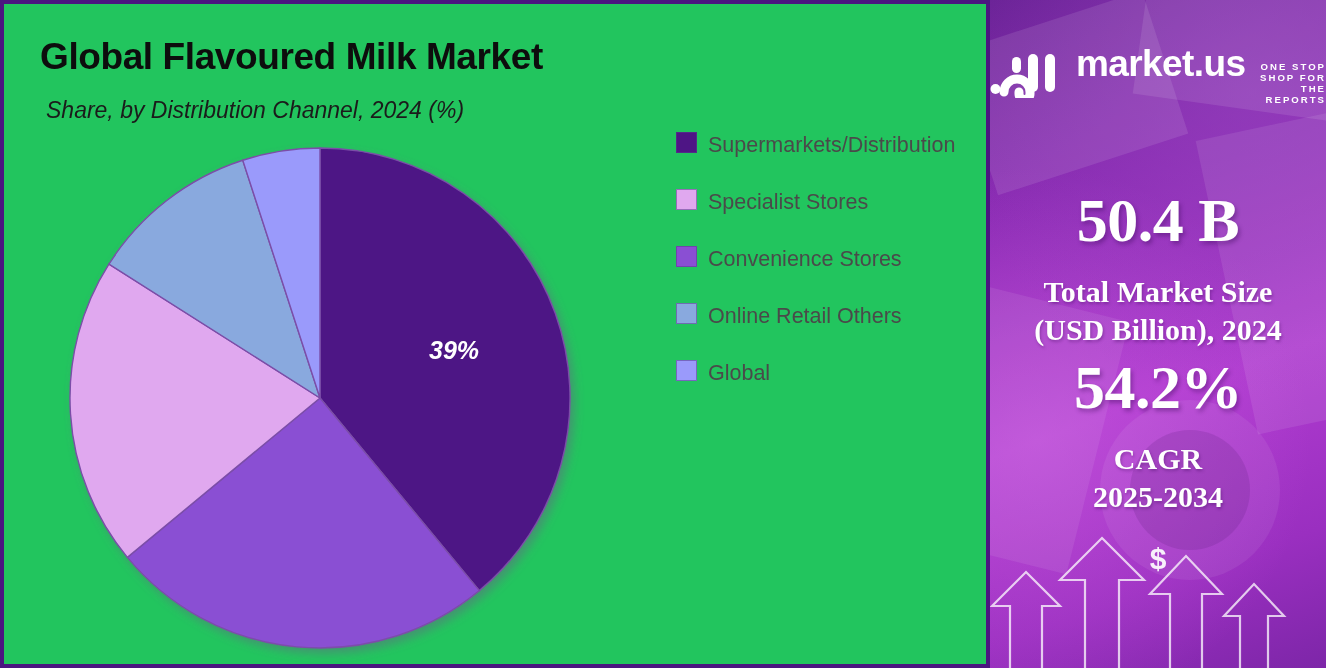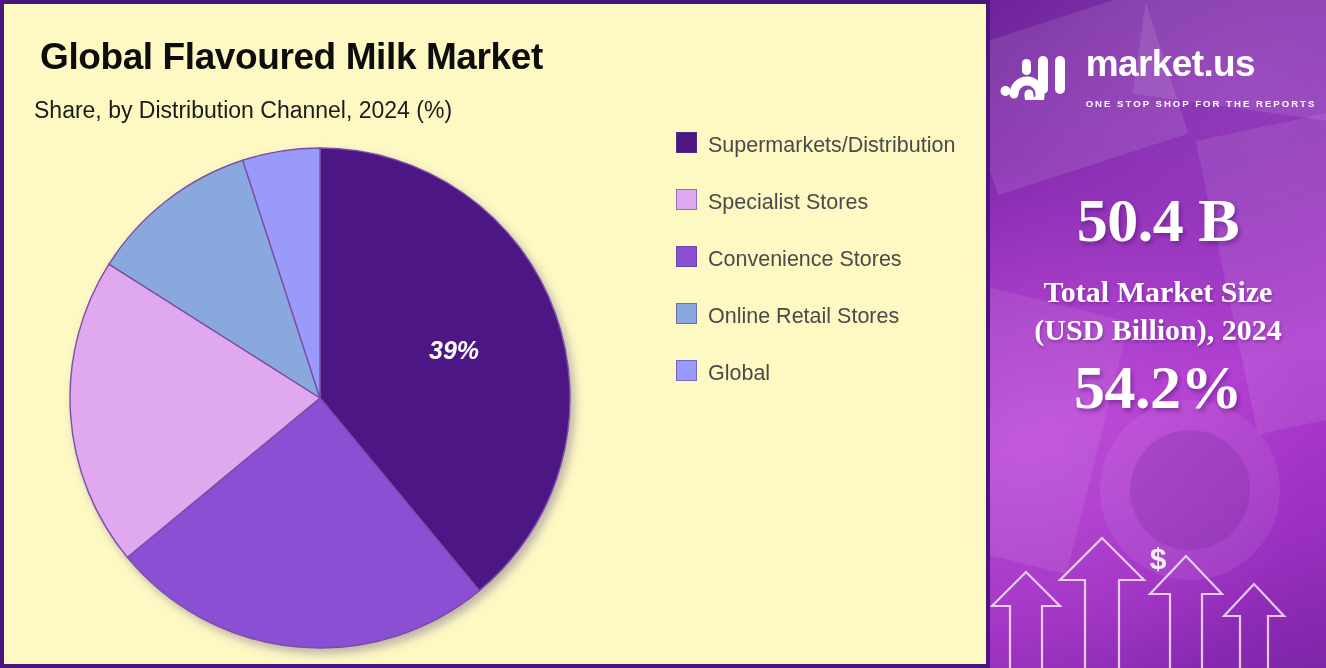--- a/index.html
+++ b/index.html
@@ -6,32 +6,32 @@
   body{
     width:1326px;height:668px;overflow:hidden;
     background:#ffffff;
     font-family:"Liberation Sans", sans-serif;
   }
   #canvas{position:relative;width:1326px;height:668px;}
 
   
   #left-panel{
     position:absolute;left:0;top:0;width:990px;height:668px;
-    background:#fef9c3;
+    background:#22c55e;
     border:4px solid #4B1580;
     box-sizing:border-box;
   }
   #chart-title{
     position:absolute;left:36px;top:32px;
     font-size:37px;font-weight:bold;color:#0d0d0d;
     letter-spacing:-0.4px;
   }
   #chart-subtitle{
-    position:absolute;left:30px;top:93px;
-    font-size:23px;font-weight:normal;color:#1b1b1b;
+    position:absolute;left:42px;top:93px;
+    font-size:23px;font-weight:normal;color:#1b1b1b;font-style:italic;
   }
 
   
   #pie-wrap{position:absolute;left:56px;top:134px;width:530px;height:530px;}
   #pie-svg{display:block;}
   .slice-label{
     font-family:"Liberation Sans", sans-serif;
     font-size:25px;font-weight:bold;font-style:italic;fill:#ffffff;
     text-anchor:middle;
   }
@@ -78,21 +78,21 @@
     position:absolute;left:140px;top:430px;width:120px;height:120px;
     border-radius:50%;background:rgba(90,30,120,.18);
   }
 
   
   #logo-row{
     position:absolute;left:0;right:0;top:45px;
     display:flex;align-items:center;justify-content:center;
   }
   #logo-mark{width:74px;height:46px;margin-right:12px;flex:0 0 74px;}
-  #logo-text-wrap{display:flex;flex-direction:column;}
+  #logo-text-wrap{display:flex;flex-direction:row;}
   #logo-word{
     font-size:37px;font-weight:bold;color:#ffffff;line-height:1;
     letter-spacing:-0.6px;
   }
   #logo-tagline{
     font-size:9.6px;font-weight:bold;color:#ffffff;
     letter-spacing:2.0px;margin-top:16px;text-align:right;
   }
 
   
@@ -156,21 +156,21 @@
         <div class="legend-item">
           <span class="legend-swatch" style="background: rgb(224, 168, 239);"></span>
           <span class="legend-label">Specialist Stores</span>
         </div>
         <div class="legend-item">
           <span class="legend-swatch" style="background: rgb(138, 79, 211);"></span>
           <span class="legend-label">Convenience Stores</span>
         </div>
         <div class="legend-item">
           <span class="legend-swatch" style="background: rgb(137, 169, 222);"></span>
-          <span class="legend-label">Online Retail Stores</span>
+          <span class="legend-label">Online Retail Others</span>
         </div>
         <div class="legend-item">
           <span class="legend-swatch" style="background: rgb(154, 154, 251);"></span>
           <span class="legend-label">Global</span>
         </div>
       </div>
   </div>
 
   <div id="right-panel">
 
@@ -198,20 +198,24 @@
     <div class="stat-block" id="stat-1">
       <div class="stat-value">50.4 B</div>
       <div class="stat-caption">
         <div>Total Market Size</div>
         <div>(USD Billion), 2024</div>
       </div>
     </div>
 
     <div class="stat-block" id="stat-2">
       <div class="stat-value">54.2%</div>
+      <div class="stat-caption">
+        <div>CAGR</div>
+        <div>2025-2034</div>
+      </div>
     </div>
 
     <div id="dollar">$</div>
 
     <svg id="arrows" viewBox="0 0 336 140">
       <g fill="none" stroke="#ffffff" stroke-width="2.2" opacity="0.75">
         <path d="M95 140 L95 52 L70 52 L112 10 L154 52 L129 52 L129 140"></path>
         <path d="M20 140 L20 78 L2 78 L36 44 L70 78 L52 78 L52 140"></path>
         <path d="M180 140 L180 66 L160 66 L196 28 L232 66 L212 66 L212 140"></path>
         <path d="M250 140 L250 88 L234 88 L264 56 L294 88 L278 88 L278 140"></path>

